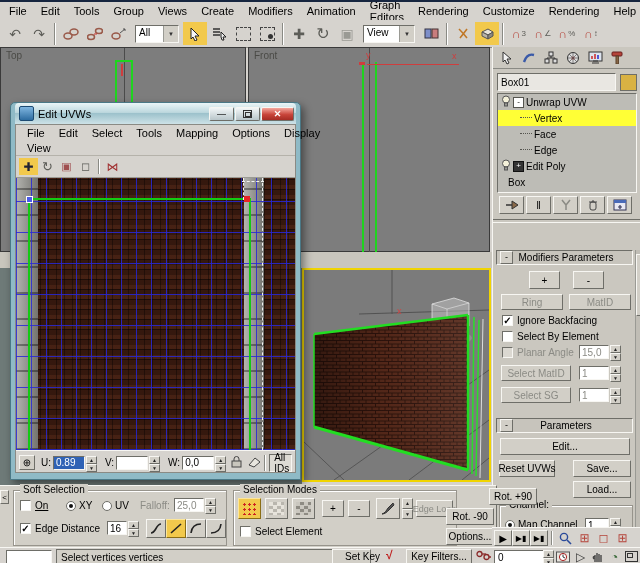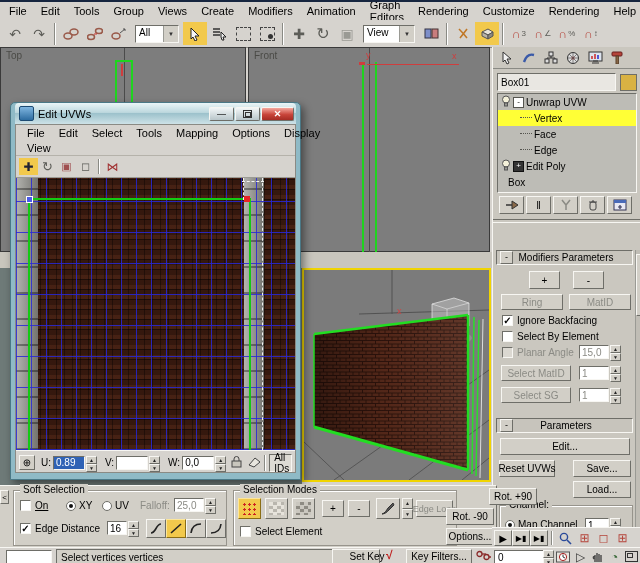--- a/index.html
+++ b/index.html
@@ -580,21 +580,21 @@
     <span class="tbtn" style="width:19px;height:17px;color:#b5443a;font-size:12px;">⊞</span>
     <span class="tbtn" style="width:19px;height:17px;color:#b5443a;font-size:12px;">◻</span>
     <span class="tbtn" style="width:19px;height:17px;color:#b5443a;font-size:12px;">⊞</span>
   </div>
 
   <div class="abs" style="left:0;top:545px;width:640px;height:18px;background:#d6d3ce;border-top:1px solid #f7f6f2;z-index:7;">
     <span class="sunken" style="position:absolute;left:6px;top:2px;width:44px;height:12px;background:#fff;"></span>
     <span class="sunken" style="position:absolute;left:56px;top:1px;width:272px;height:14px;background:#d2cfc7;display:flex;align-items:center;padding-left:4px;font-size:10px;">
         <span>Select vertices vertices</span>
       </span>
-    <span class="btn" style="position:absolute;left:332px;top:1px;width:48px;height:15px;padding-left:22px;">Set Key</span>
+    <span class="btn" style="position:absolute;left:332px;top:1px;width:39px;height:15px;padding-left:22px;">Set Key</span>
     <span style="position:absolute;left:386px;top:0px;color:#c02020;font-weight:bold;font-size:12px;">√</span>
     <span class="btn" style="position:absolute;left:406px;top:1px;width:66px;height:15px;">Key Filters...</span>
     <span style="position:absolute;left:476px;top:2px;"><svg width="15" height="11">
           <circle cx="3.5" cy="4" r="2.5" fill="none" stroke="#8a2a2a" stroke-width="1.3"></circle>
           <path d="M6,4 h4" stroke="#8a2a2a" stroke-width="1.3"></path>
           <circle cx="10.5" cy="7" r="2.5" fill="none" stroke="#8a2a2a" stroke-width="1.3"></circle>
           <path d="M13,7 h2" stroke="#8a2a2a" stroke-width="1.3"></path>
         </svg></span>
     <span class="sunken" style="position:absolute;left:494px;top:2px;width:48px;height:13px;background:#fff;display:flex;align-items:center;padding-left:3px;font-size:10px;">
         <span>0</span>

